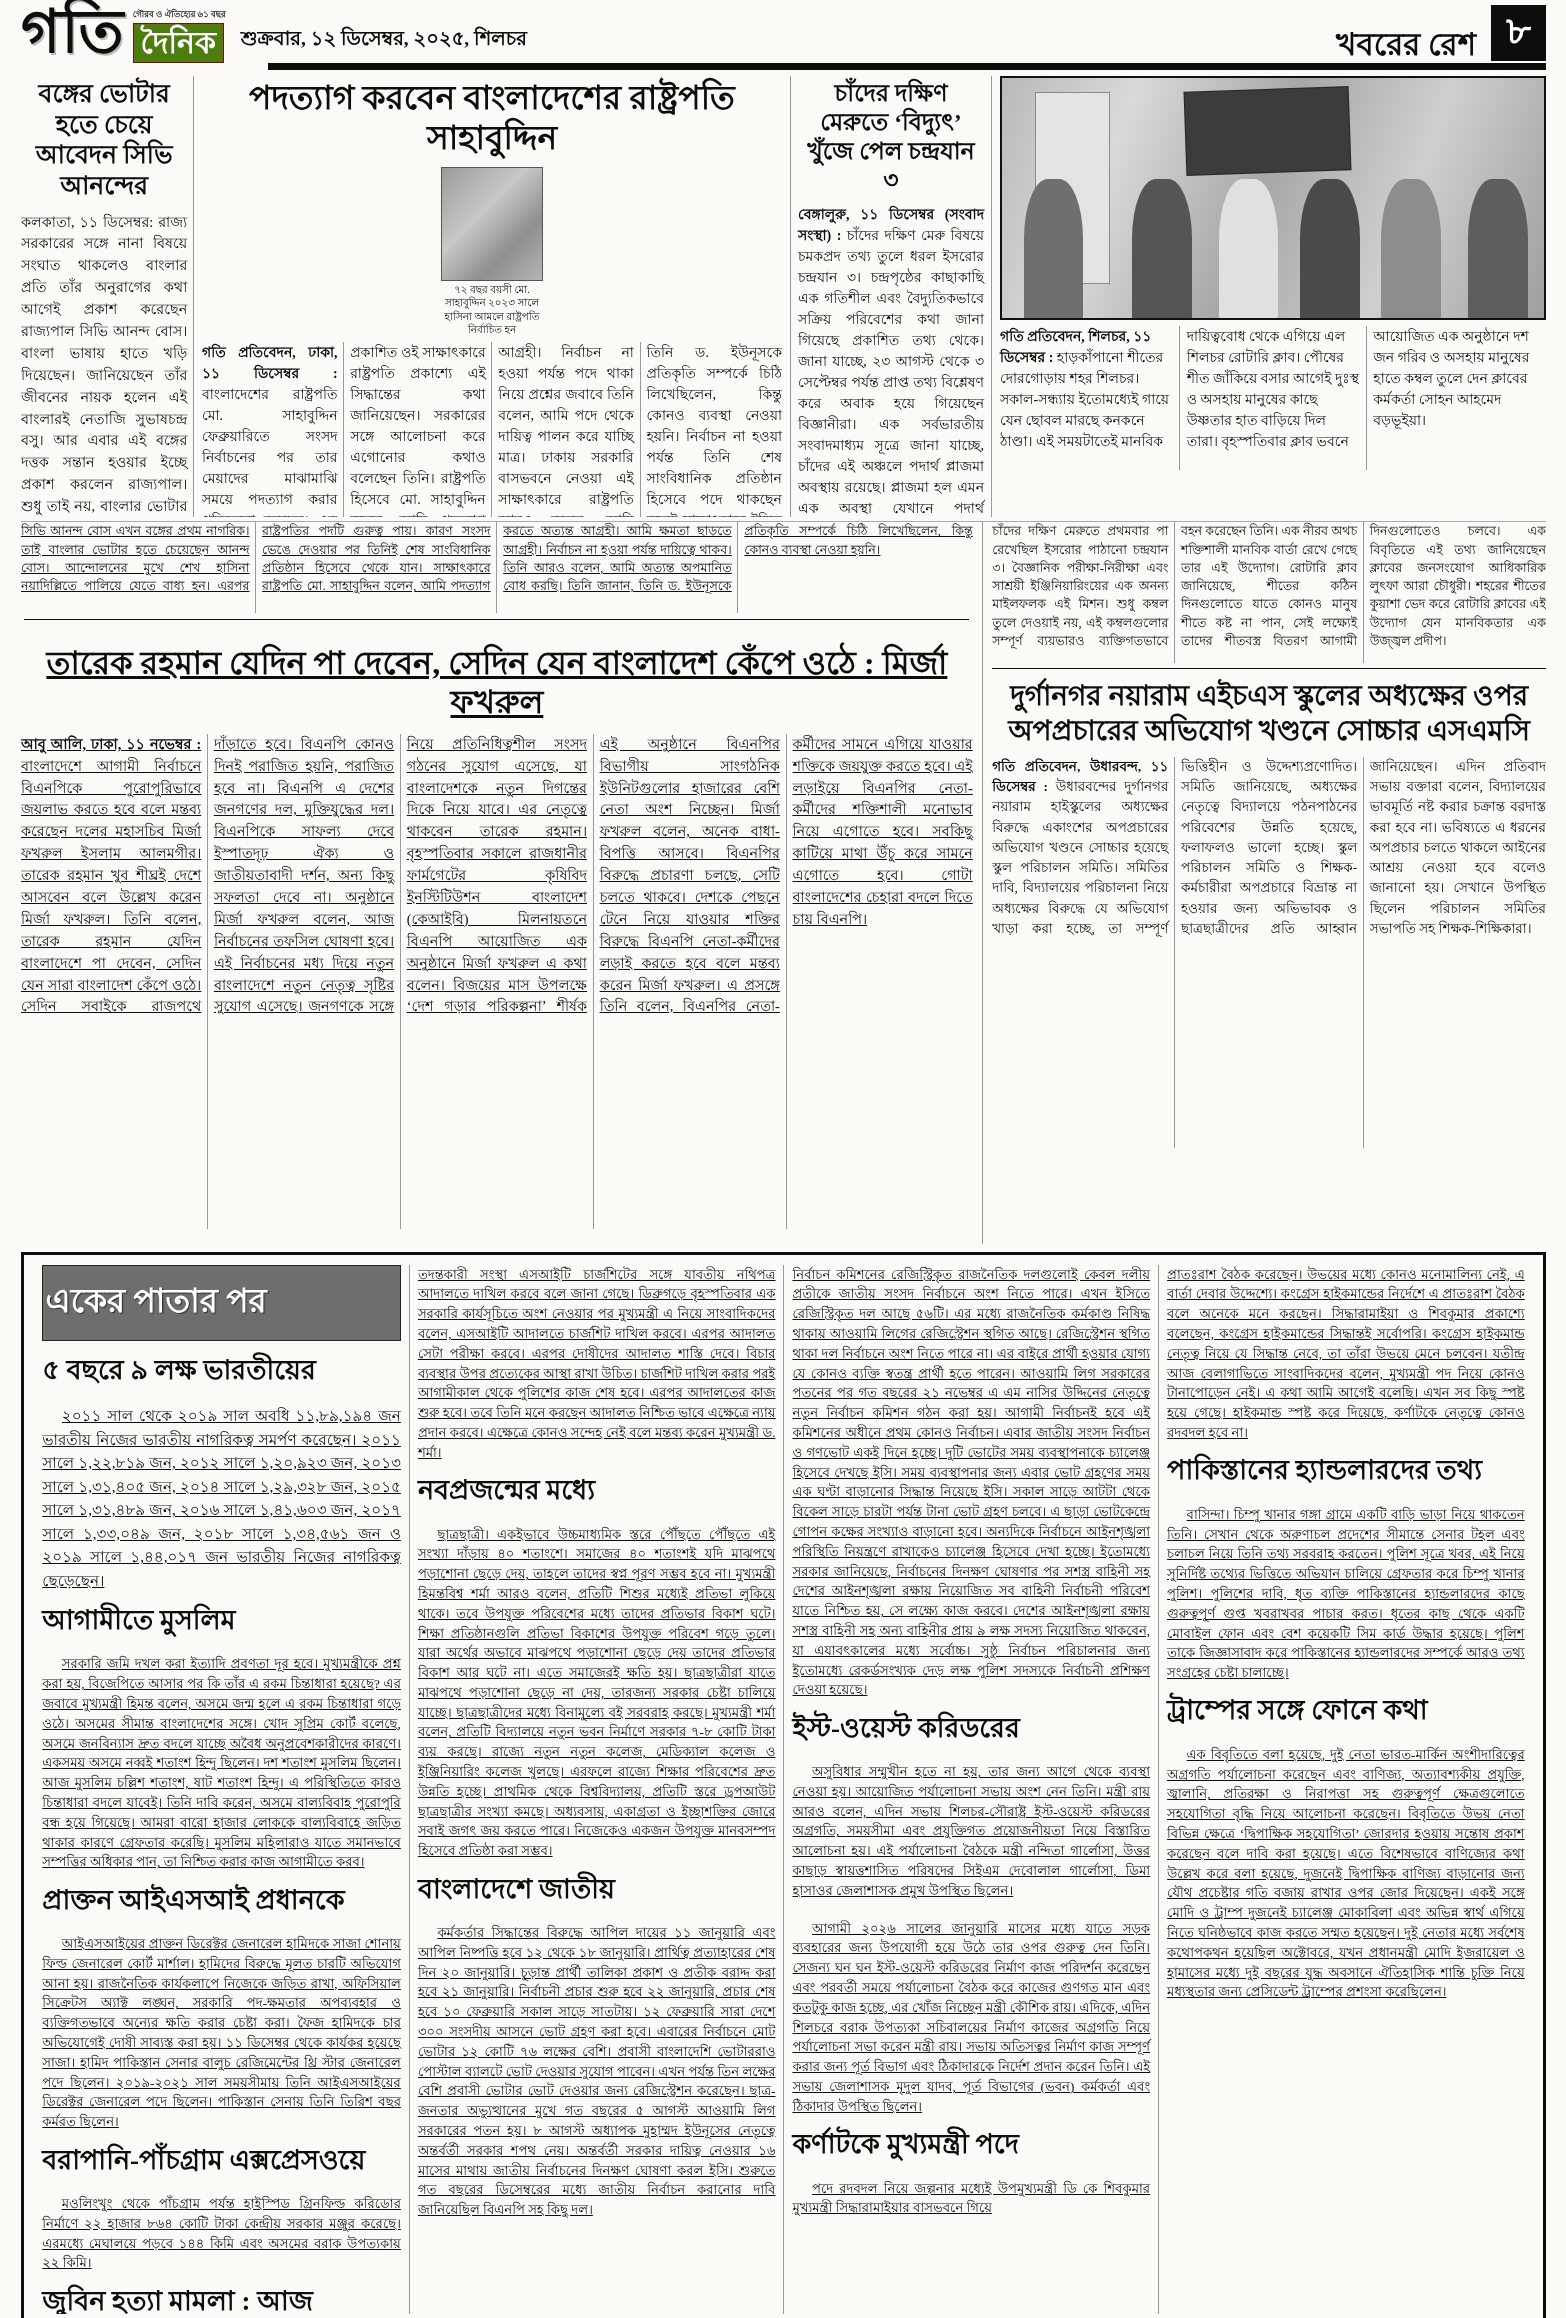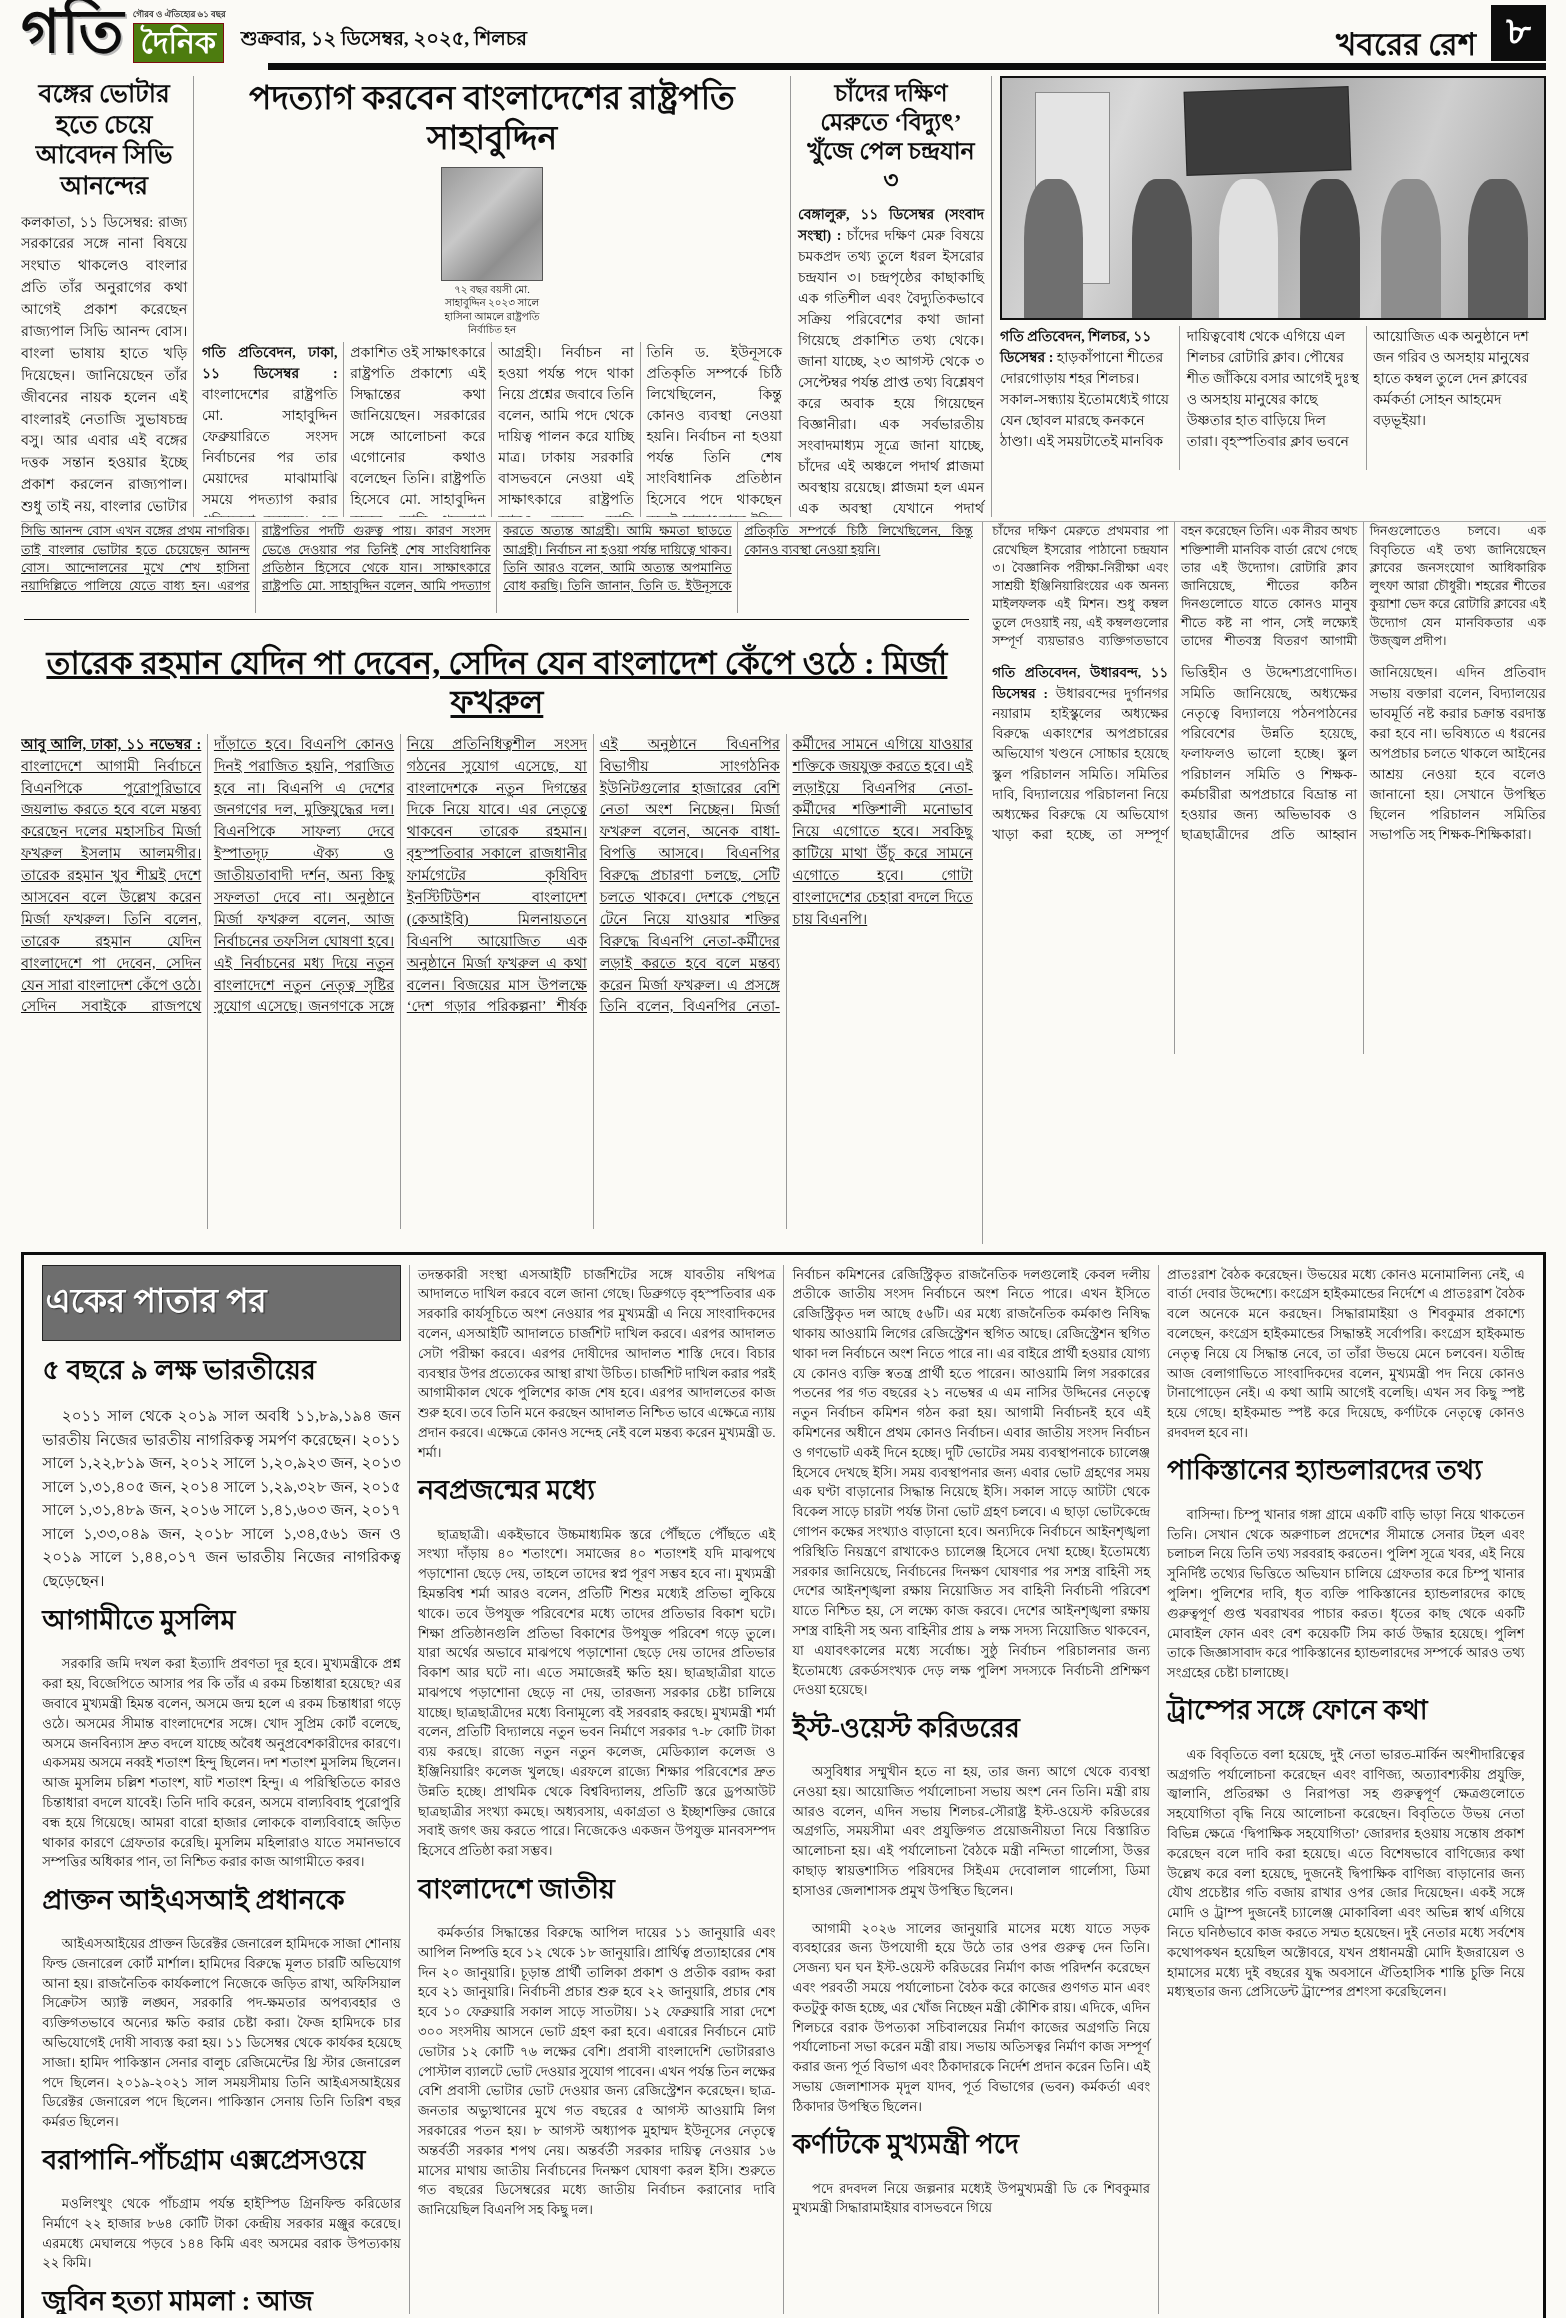--- a/index.html
+++ b/index.html
@@ -69,21 +69,21 @@
   .st-school .hl { font-size:28px; border-top:1.1px solid #0d0d0d; padding-top:10.3px; margin:4.6px 0 9.2px 0; }
   .st-school .bodytxt { columns:3; column-gap:12.6px; height:391px; font-size:13.5px; line-height:1.5; }
   
   .band-bottom { margin-top:8px; height:1074px; border:3.4px solid #0d0d0d;
     padding:9.2px 10.3px; display:flex; overflow:hidden; background:#fbfaf6; }
   .bcol { width:25%; padding:0 8px; overflow:hidden; }
   .bcol + .bcol { border-left:0.6px solid #999; }
   .banner { background:#6e6e6e; border:1.1px solid #222; color:#fff; font-size:33px; font-weight:900;
     text-align:left; padding:9.2px 2.3px; margin-bottom:12.6px; text-shadow:1.1px 1.1px 1.1px #333; }
   .bh { font-size:27px; font-weight:900; line-height:1.2; margin:11.5px 0 8px 0; }
-  .bb { font-size:13.2px; line-height:1.5; text-align:justify; }
+  .bb { font-size:13.2px; line-height:1.5; text-align:justify;text-decoration:underline; }
   .bb-big { font-size:15.2px; line-height:1.55; }
 </style>
 </head>
 <body>
 
 <div id="page">
 
   <div class="masthead">
     <div class="logo-word">গতি</div>
     <div class="brand">
@@ -152,20 +152,21 @@
         <div class="bodytxt colrule">
           <span class="byl">আবু আলি, ঢাকা, ১১ নভেম্বর :</span>
           <span>বাংলাদেশে আগামী নির্বাচনে বিএনপিকে পুরোপুরিভাবে জয়লাভ করতে হবে বলে মন্তব্য করেছেন দলের মহাসচিব মির্জা ফখরুল ইসলাম আলমগীর। তারেক রহমান খুব শীঘ্রই দেশে আসবেন বলে উল্লেখ করেন মির্জা ফখরুল। তিনি বলেন, তারেক রহমান যেদিন বাংলাদেশে পা দেবেন, সেদিন যেন সারা বাংলাদেশ কেঁপে ওঠে। সেদিন সবাইকে রাজপথে দাঁড়াতে হবে। বিএনপি কোনও দিনই পরাজিত হয়নি, পরাজিত হবে না। বিএনপি এ দেশের জনগণের দল, মুক্তিযুদ্ধের দল। বিএনপিকে সাফল্য দেবে ইস্পাতদৃঢ় ঐক্য ও জাতীয়তাবাদী দর্শন, অন্য কিছু সফলতা দেবে না। অনুষ্ঠানে মির্জা ফখরুল বলেন, আজ নির্বাচনের তফসিল ঘোষণা হবে। এই নির্বাচনের মধ্য দিয়ে নতুন বাংলাদেশে নতুন নেতৃত্ব সৃষ্টির সুযোগ এসেছে। জনগণকে সঙ্গে নিয়ে প্রতিনিধিত্বশীল সংসদ গঠনের সুযোগ এসেছে, যা বাংলাদেশকে নতুন দিগন্তের দিকে নিয়ে যাবে। এর নেতৃত্বে থাকবেন তারেক রহমান। বৃহস্পতিবার সকালে রাজধানীর ফার্মগেটের কৃষিবিদ ইনস্টিটিউশন বাংলাদেশ (কেআইবি) মিলনায়তনে বিএনপি আয়োজিত এক অনুষ্ঠানে মির্জা ফখরুল এ কথা বলেন। বিজয়ের মাস উপলক্ষে ‘দেশ গড়ার পরিকল্পনা’ শীর্ষক এই অনুষ্ঠানে বিএনপির বিভাগীয় সাংগঠনিক ইউনিটগুলোর হাজারের বেশি নেতা অংশ নিচ্ছেন। মির্জা ফখরুল বলেন, অনেক বাধা-বিপত্তি আসবে। বিএনপির বিরুদ্ধে প্রচারণা চলছে, সেটি চলতে থাকবে। দেশকে পেছনে টেনে নিয়ে যাওয়ার শক্তির বিরুদ্ধে বিএনপি নেতা-কর্মীদের লড়াই করতে হবে বলে মন্তব্য করেন মির্জা ফখরুল। এ প্রসঙ্গে তিনি বলেন, বিএনপির নেতা-কর্মীদের সামনে এগিয়ে যাওয়ার শক্তিকে জয়যুক্ত করতে হবে। এই লড়াইয়ে বিএনপির নেতা-কর্মীদের শক্তিশালী মনোভাব নিয়ে এগোতে হবে। সবকিছু কাটিয়ে মাথা উঁচু করে সামনে এগোতে হবে। গোটা বাংলাদেশের চেহারা বদলে দিতে চায় বিএনপি।</span>
         </div>
       </div>
     </div>
 
     <div class="mid-right hair-l">
       <div class="cont-strip-r colrule">চাঁদের দক্ষিণ মেরুতে প্রথমবার পা রেখেছিল ইসরোর পাঠানো চন্দ্রযান ৩। বৈজ্ঞানিক পরীক্ষা-নিরীক্ষা এবং সাশ্রয়ী ইঞ্জিনিয়ারিংয়ের এক অনন্য মাইলফলক এই মিশন। শুধু কম্বল তুলে দেওয়াই নয়, এই কম্বলগুলোর সম্পূর্ণ ব্যয়ভারও ব্যক্তিগতভাবে বহন করেছেন তিনি। এক নীরব অথচ শক্তিশালী মানবিক বার্তা রেখে গেছে তার এই উদ্যোগ। রোটারি ক্লাব জানিয়েছে, শীতের কঠিন দিনগুলোতে যাতে কোনও মানুষ শীতে কষ্ট না পান, সেই লক্ষ্যেই তাদের শীতবস্ত্র বিতরণ আগামী দিনগুলোতেও চলবে। এক বিবৃতিতে এই তথ্য জানিয়েছেন ক্লাবের জনসংযোগ আধিকারিক লুৎফা আরা চৌধুরী। শহরের শীতের কুয়াশা ভেদ করে রোটারি ক্লাবের এই উদ্যোগ যেন মানবিকতার এক উজ্জ্বল প্রদীপ।</div>
       <div class="st-school">
+        <div class="hl">দুর্গানগর নয়ারাম এইচএস স্কুলের অধ্যক্ষের ওপর অপপ্রচারের অভিযোগ খণ্ডনে সোচ্চার এসএমসি</div>
         <div class="bodytxt colrule">
           <span class="byl">গতি প্রতিবেদন, উধারবন্দ, ১১ ডিসেম্বর :</span>
           <span>উধারবন্দের দুর্গানগর নয়ারাম হাইস্কুলের অধ্যক্ষের বিরুদ্ধে একাংশের অপপ্রচারের অভিযোগ খণ্ডনে সোচ্চার হয়েছে স্কুল পরিচালন সমিতি। সমিতির দাবি, বিদ্যালয়ের পরিচালনা নিয়ে অধ্যক্ষের বিরুদ্ধে যে অভিযোগ খাড়া করা হচ্ছে, তা সম্পূর্ণ ভিত্তিহীন ও উদ্দেশ্যপ্রণোদিত। সমিতি জানিয়েছে, অধ্যক্ষের নেতৃত্বে বিদ্যালয়ে পঠনপাঠনের পরিবেশের উন্নতি হয়েছে, ফলাফলও ভালো হচ্ছে। স্কুল পরিচালন সমিতি ও শিক্ষক-কর্মচারীরা অপপ্রচারে বিভ্রান্ত না হওয়ার জন্য অভিভাবক ও ছাত্রছাত্রীদের প্রতি আহ্বান জানিয়েছেন। এদিন প্রতিবাদ সভায় বক্তারা বলেন, বিদ্যালয়ের ভাবমূর্তি নষ্ট করার চক্রান্ত বরদাস্ত করা হবে না। ভবিষ্যতে এ ধরনের অপপ্রচার চলতে থাকলে আইনের আশ্রয় নেওয়া হবে বলেও জানানো হয়। সেখানে উপস্থিত ছিলেন পরিচালন সমিতির সভাপতি সহ শিক্ষক-শিক্ষিকারা।</span>
         </div>
       </div>
     </div>
   </div>
 
   <div class="band-bottom">
 

